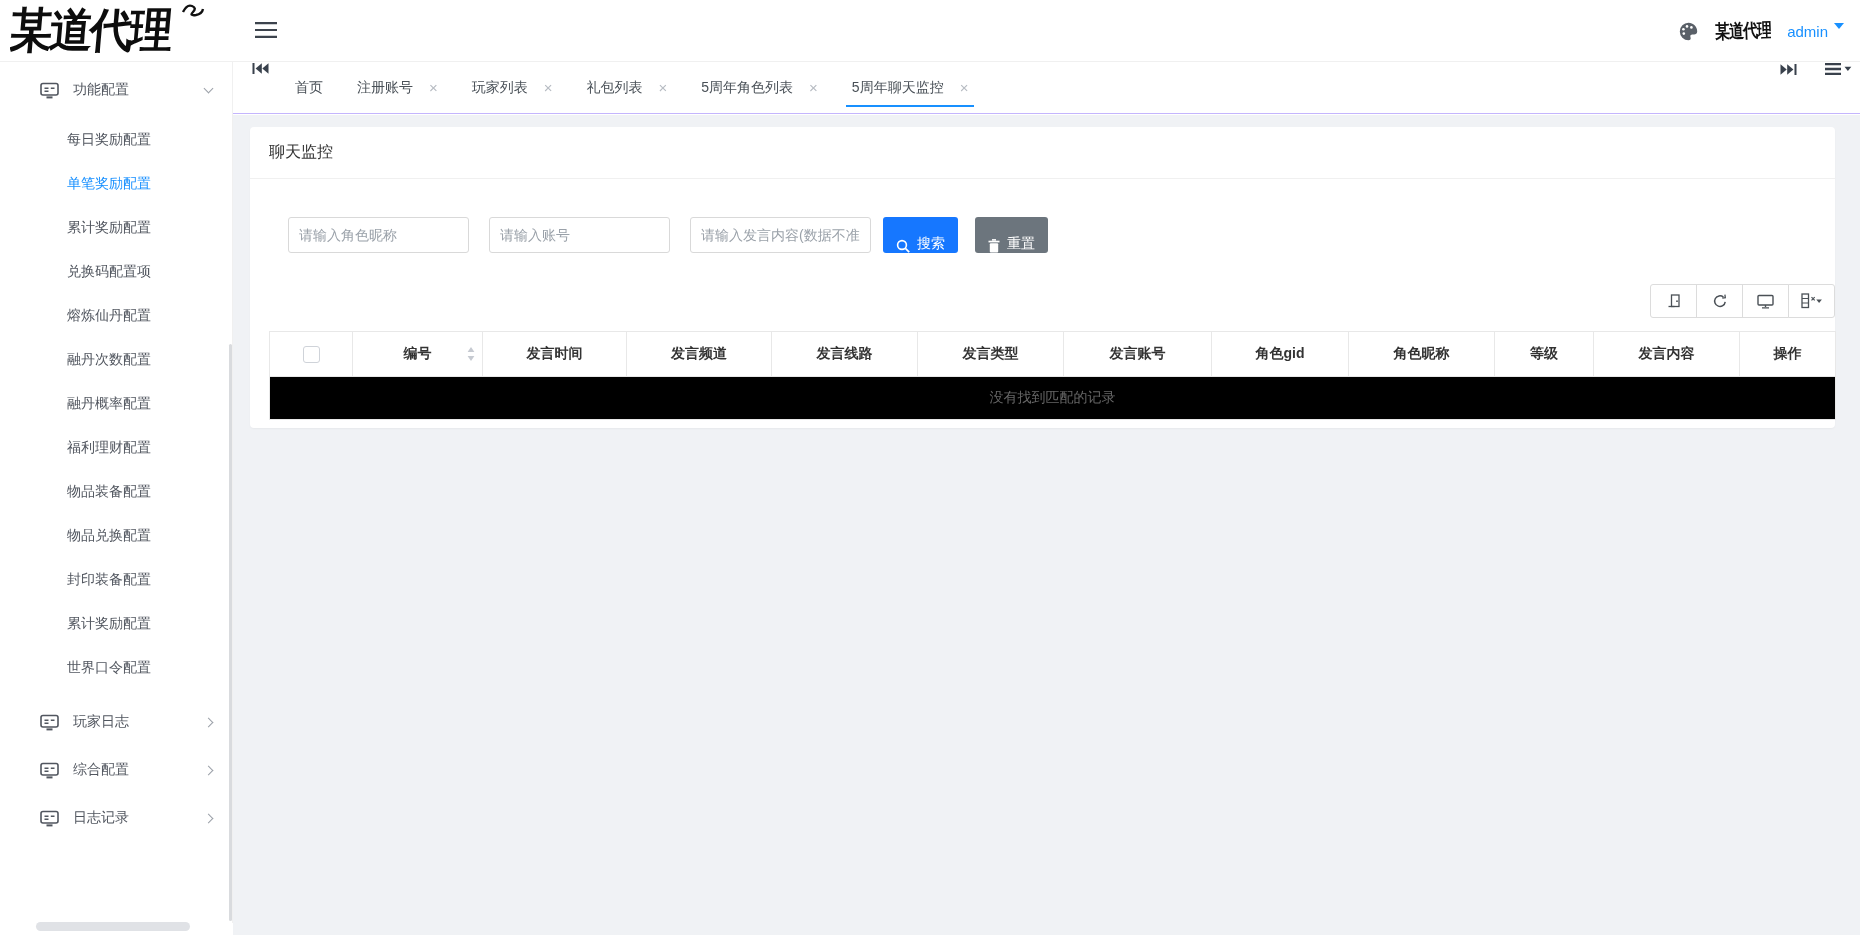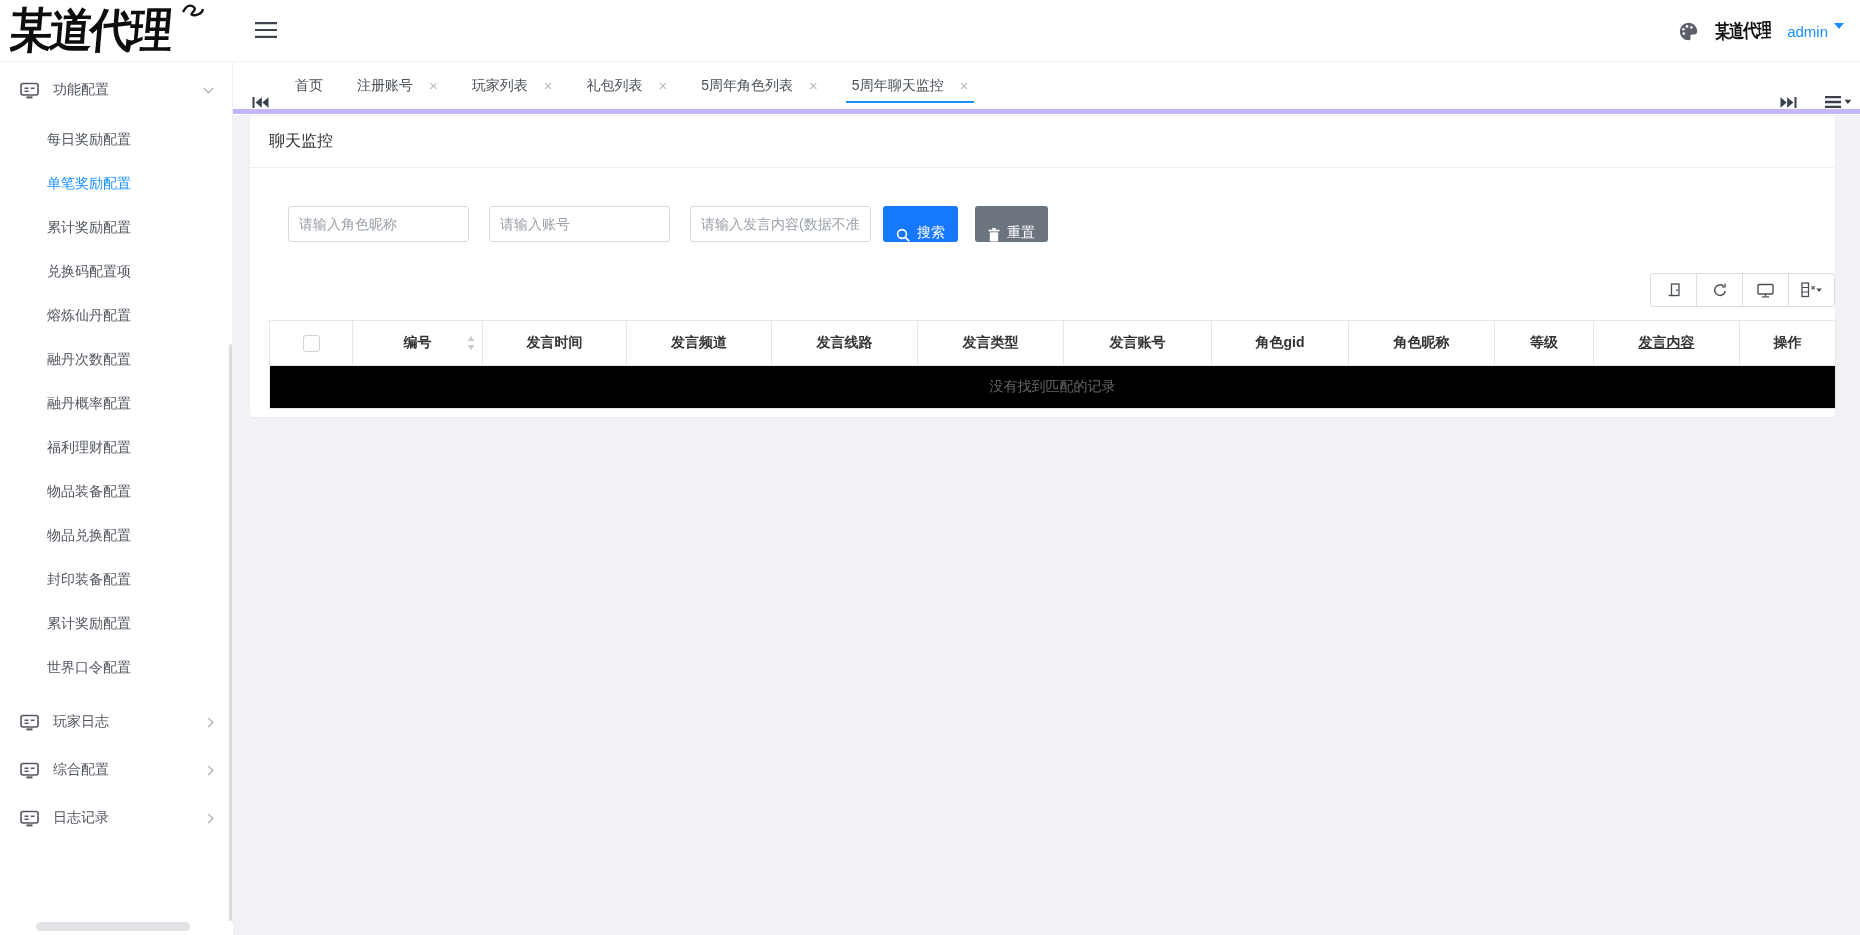--- a/index.html
+++ b/index.html
@@ -18,49 +18,49 @@
                transform:skewX(-5deg) scaleY(1.08); display:inline-block; line-height:56px; }
   .logo-stamp { position:absolute; left:170px; top:1px; }
   .hamburger { position:absolute; left:254px; top:21px; cursor:pointer; }
   .header-right { position:absolute; right:16px; top:0; height:62px; display:flex; align-items:center; gap:16px; }
   .avatar-mini { width:56px; height:36px; display:flex; align-items:center; justify-content:center; overflow:hidden; }
   .avatar-mini span { font-size:15px; font-weight:900; color:#111; letter-spacing:-1px; transform:rotate(-2deg) scaleY(1.25); white-space:nowrap; }
   .admin-wrap { display:flex; gap:6px; cursor:pointer; }
   .admin-name { color:#1890ff; font-size:15px; }
 
   
-  .sidebar { position:absolute; top:62px; left:0; bottom:12px; width:233px; background:#fff; border-right:1px solid #f0f0f0; }
+  .sidebar { position:absolute; top:62px; left:0; bottom:12px; width:233px; background:#fff; border-right:1px solid #f0f0f0;padding-left:20px; }
   .side-top { display:flex; align-items:center; height:56px; padding:0 20px; font-size:14px; color:#51565f; cursor:pointer; }
   .side-top .mi { margin-right:14px; display:flex; }
   .side-label { flex:1; }
   .chev { width:7px; height:7px; border-right:1.6px solid #9ba0a8; border-bottom:1.6px solid #9ba0a8; display:inline-block; }
   .chev-down { transform:rotate(45deg); margin-top:-3px; }
   .chev-right { transform:rotate(-45deg); }
   .submenu .subitem { height:44px; display:flex; align-items:center; padding-left:47px; font-size:14px; color:#51565f; cursor:pointer; }
   .submenu .subitem.active { color:#1890ff; }
   .side-sections { margin-top:8px; }
   .side-row { display:flex; align-items:center; height:48px; padding:0 20px; font-size:14px; color:#51565f; cursor:pointer; }
   .side-row .mi { margin-right:14px; display:flex; }
   .side-row .side-label { flex:1; }
   .vscroll { position:absolute; left:229px; top:344px; width:3px; height:577px; background:#d9dbde; border-radius:2px; z-index:6; }
   .hscroll { position:absolute; left:36px; top:922px; width:154px; height:9px; background:#e0e2e6; border-radius:5px; z-index:6; }
 
   
-  .tabbar { position:absolute; left:233px; top:62px; right:0; height:52px; background:#fff; border-bottom:5px solid #c4b5fd;
-            display:flex; align-items:flex-end; padding:0 8px 0 19px; }
+  .tabbar { position:absolute; left:233px; top:62px; right:0; height:52px; background:#fff; border-bottom:1px solid #c4b5fd;
+            display:flex; align-items:flex-start; padding:0 8px 0 19px; }
   .tab-nav { display:flex; align-items:center; cursor:pointer; }
   .tab-list { display:flex; align-items:center; gap:34px; margin-left:26px; flex:1; height:100%; }
   .tab { position:relative; height:100%; display:flex; align-items:center; gap:16px; font-size:14px; color:#495057; cursor:pointer; white-space:nowrap; }
   .tab .tab-close { color:#b6bbc2; font-size:15px; line-height:1; }
   .tab.active::after { content:""; position:absolute; left:-6px; right:-6px; bottom:6px; height:2px; background:#1890ff; }
   .tabbar-right { display:flex; align-items:center; gap:28px; }
 
   
   .main { position:absolute; left:233px; top:115px; right:0; bottom:0; background:#f0f2f5; }
-  .card { position:absolute; left:17px; top:1px; width:1585px; height:301px; background:#fff; border-radius:4px; box-shadow:0 1px 2px rgba(0,0,0,.04); }
+  .card { position:absolute; left:17px; top:12px; width:1585px; height:301px; background:#fff; border-radius:4px; box-shadow:0 1px 2px rgba(0,0,0,.04); }
   .card-header { height:52px; border-bottom:1px solid #f0f0f0; display:flex; align-items:center; padding:0 19px; font-size:16px; color:#333; }
 
   .search-row { display:flex; align-items:center; margin:38px 0 0 38px; }
   .inp { width:181px; height:36px; border:1px solid #d9d9d9; border-radius:3px; padding:0 10px; font-size:14px; color:#333; margin-right:20px; outline:none; background:#fff; }
   .inp::placeholder { color:#9aa1a9; }
   .btn { height:36px; border:none; border-radius:3px; color:#fff; font-size:14px; display:inline-flex; align-items:flex-end; gap:7px; padding:0 13px; cursor:pointer; }
   .btn-search { background:#1677ff; margin-left:-8px; }
   .btn-reset { background:#6c757d; margin-left:17px; }
 
   .toolbar { display:flex; justify-content:flex-end; margin-top:31px; }
@@ -303,21 +303,21 @@
                     </svg>
                   </span></th>
                 <th style="width: 144px;"><span>发言时间</span></th>
                 <th style="width: 145px;"><span>发言频道</span></th>
                 <th style="width: 146px;"><span>发言线路</span></th>
                 <th style="width: 146px;"><span>发言类型</span></th>
                 <th style="width: 148px;"><span>发言账号</span></th>
                 <th style="width: 137px;"><span>角色gid</span></th>
                 <th style="width: 146px;"><span>角色昵称</span></th>
                 <th style="width: 99px;"><span>等级</span></th>
-                <th style="width: 146px; text-decoration: underline;"><span>发言内容</span></th>
+                <th style="width: 146px;"><span>发言内容</span></th>
                 <th style="width: 96px;"><span>操作</span></th>
               </tr>
           </thead>
           <tbody>
             <tr>
               <td class="empty" colspan="12">没有找到匹配的记录</td>
             </tr>
           </tbody>
         </table>
       </div>

